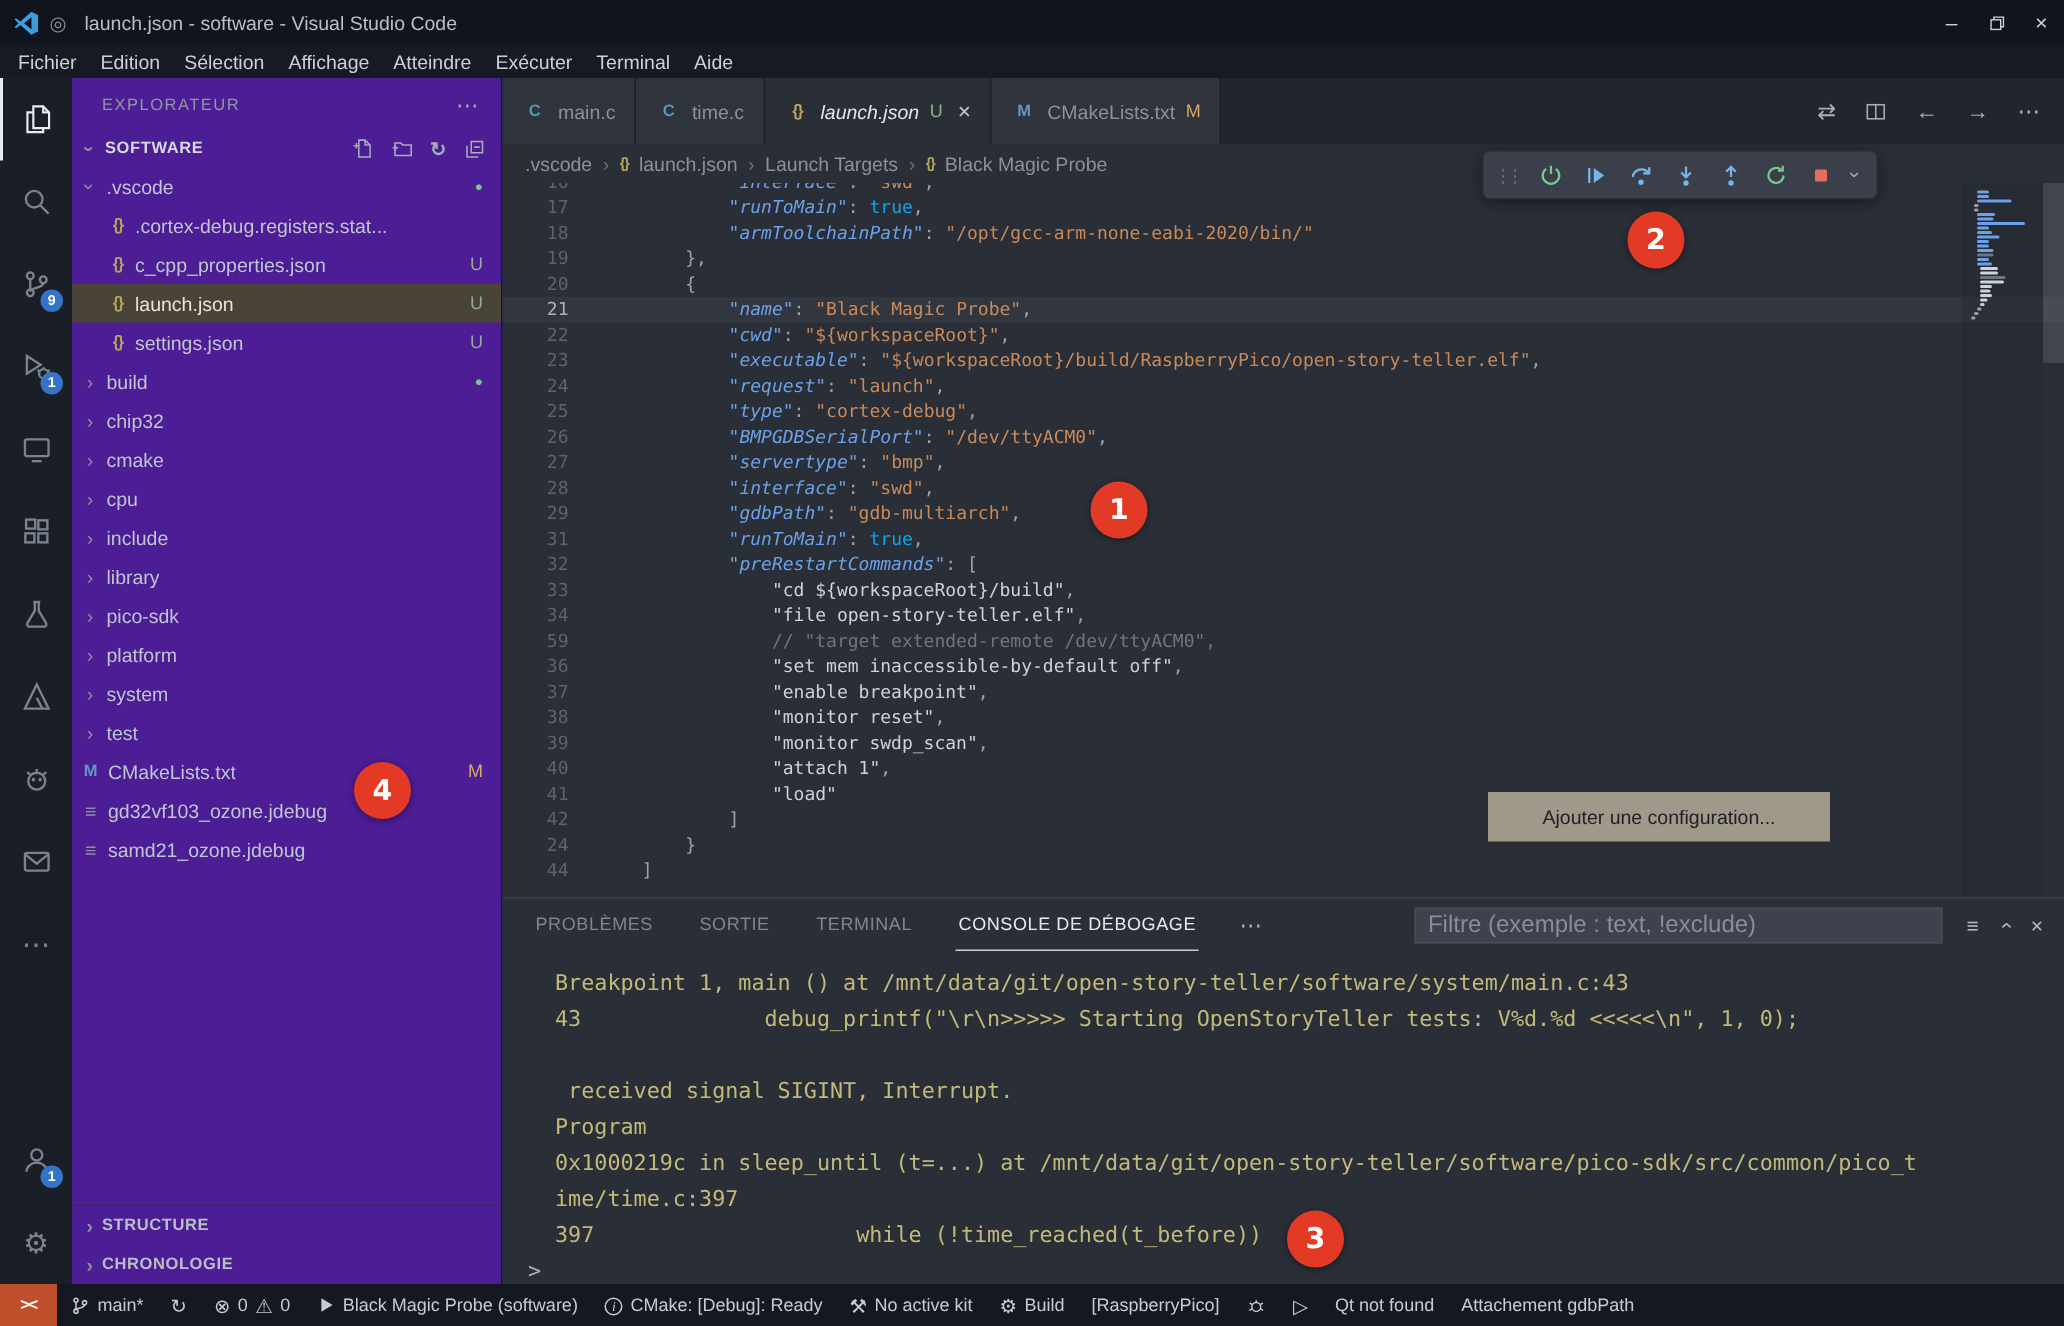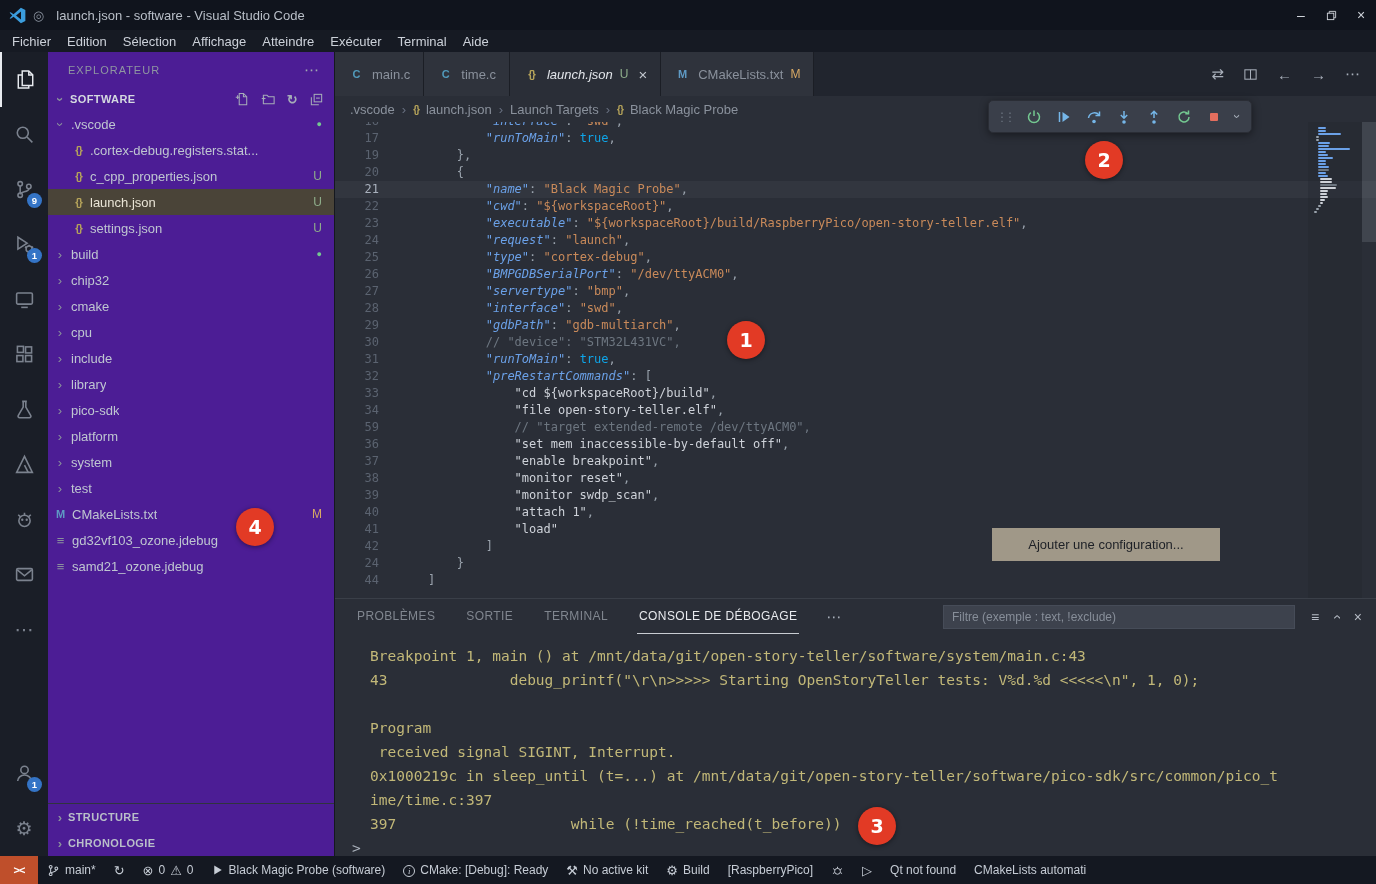--- a/index.html
+++ b/index.html
@@ -94,21 +94,21 @@
 .green{color:#74c991}.blue{color:#75b6e8}.red{color:#e36e5e}
 
 .add-config{position:absolute;left:657px;top:476px;width:228px;height:33px;background:#a09888;color:#1d2026;border:none;font-family:"Liberation Sans",sans-serif;font-size:13px;z-index:4}
 
 
 .panel{height:258px;border-top:1px solid #3a3f48;display:flex;flex-direction:column;background:#2a2e37;flex:none}
 .panel-bar{height:35px;display:flex;align-items:center;padding:0 14px 0 20px;flex:none}
 .panel-tab{font-size:12px;letter-spacing:.4px;color:#80868f;padding:0 2px;margin-right:27px;height:100%;display:flex;align-items:center;border-bottom:1px solid transparent}
 .panel-tab.active{color:#e8eaee;border-bottom-color:#c8ccd2}
 .panel-more{color:#a6adb8;margin-right:24px;font-size:15px}
-.filter-input{margin-left:auto;width:352px;height:24px;background:#3d424d;border:1px solid #464c58;color:#c8ccd2;font-size:12px;padding:0 8px;font-family:"Liberation Sans",sans-serif}
+.filter-input{margin-left:auto;width:352px;height:24px;background:#3d424d;border:1px solid #464c58;color:#c8ccd2;font-size:16px;padding:0 8px;font-family:"Liberation Sans",sans-serif}
 .filter-input::placeholder{color:#878e99}
 .panel-icons{display:flex;gap:15px;padding-left:16px;color:#b6bcc5;font-size:14px;align-items:center}
 .panel-content{flex:1;padding:10px 0 0 35px;font-family:"DejaVu Sans Mono",monospace;font-size:14.5px;line-height:24px;color:#c2b878;overflow:hidden}
 .console-line{white-space:pre;min-height:24px}
 .console-prompt{margin-left:-18px;padding-left:0;color:#a9b0ba}
 
 
 .statusbar{height:28px;background:#141821;display:flex;align-items:center;color:#c6ccd5;font-size:12px;overflow:hidden}
 .status-remote{width:38px;height:100%;background:#bf4f2b;color:#fff;display:flex;align-items:center;justify-content:center;font-weight:bold;font-size:11px;letter-spacing:-1px;flex:none}
 .status-items{display:flex;align-items:center;height:100%;flex:1;overflow:hidden}
@@ -417,20 +417,24 @@
       <div class="code-lines" id="code-lines">
           <div class="code-line">
             <span class="gutter">16</span>
             <span class="code-text"><span class="tok-p">            </span><span class="tok-k">"interface"</span><span class="tok-p">: </span><span class="tok-s">"swd"</span><span class="tok-p">,</span></span>
           </div>
           <div class="code-line">
             <span class="gutter">17</span>
             <span class="code-text"><span class="tok-p">            </span><span class="tok-k">"runToMain"</span><span class="tok-p">: </span><span class="tok-b">true</span><span class="tok-p">,</span></span>
           </div>
           <div class="code-line">
+            <span class="gutter">18</span>
+            <span class="code-text"><span class="tok-p">            </span><span class="tok-k">"armToolchainPath"</span><span class="tok-p">: </span><span class="tok-s">"/opt/gcc-arm-none-eabi-2020/bin/"</span></span>
+          </div>
+          <div class="code-line">
             <span class="gutter">19</span>
             <span class="code-text"><span class="tok-p">        },</span></span>
           </div>
           <div class="code-line">
             <span class="gutter">20</span>
             <span class="code-text"><span class="tok-p">        {</span></span>
           </div>
           <div class="code-line active">
             <span class="gutter">21</span>
             <span class="code-text"><span class="tok-p">            </span><span class="tok-k">"name"</span><span class="tok-p">: </span><span class="tok-s">"Black Magic Probe"</span><span class="tok-p">,</span></span>
@@ -459,24 +463,20 @@
             <span class="gutter">27</span>
             <span class="code-text"><span class="tok-p">            </span><span class="tok-k">"servertype"</span><span class="tok-p">: </span><span class="tok-s">"bmp"</span><span class="tok-p">,</span></span>
           </div>
           <div class="code-line">
             <span class="gutter">28</span>
             <span class="code-text"><span class="tok-p">            </span><span class="tok-k">"interface"</span><span class="tok-p">: </span><span class="tok-s">"swd"</span><span class="tok-p">,</span></span>
           </div>
           <div class="code-line">
             <span class="gutter">29</span>
             <span class="code-text"><span class="tok-p">            </span><span class="tok-k">"gdbPath"</span><span class="tok-p">: </span><span class="tok-s">"gdb-multiarch"</span><span class="tok-p">,</span></span>
-          </div>
-          <div class="code-line">
-            <span class="gutter">30</span>
-            <span class="code-text"><span class="tok-p">            </span><span class="tok-m">// "device": "STM32L431VC",</span></span>
           </div>
           <div class="code-line">
             <span class="gutter">31</span>
             <span class="code-text"><span class="tok-p">            </span><span class="tok-k">"runToMain"</span><span class="tok-p">: </span><span class="tok-b">true</span><span class="tok-p">,</span></span>
           </div>
           <div class="code-line">
             <span class="gutter">32</span>
             <span class="code-text"><span class="tok-p">            </span><span class="tok-k">"preRestartCommands"</span><span class="tok-p">: [</span></span>
           </div>
           <div class="code-line">
@@ -629,22 +629,22 @@
           <span>≡</span>
           <span><span class="rotm90">›</span></span>
           <span>×</span>
         </span>
       </div>
       <div class="panel-content">
         <div id="console">
             <div class="console-line">Breakpoint 1, main () at /mnt/data/git/open-story-teller/software/system/main.c:43</div>
             <div class="console-line">43              debug_printf("\r\n&gt;&gt;&gt;&gt;&gt; Starting OpenStoryTeller tests: V%d.%d &lt;&lt;&lt;&lt;&lt;\n", 1, 0);</div>
             <div class="console-line"> </div>
+            <div class="console-line"> received signal SIGINT, Interrupt.</div>
             <div class="console-line">Program</div>
-            <div class="console-line"> received signal SIGINT, Interrupt.</div>
             <div class="console-line">0x1000219c in sleep_until (t=...) at /mnt/data/git/open-story-teller/software/pico-sdk/src/common/pico_t</div>
             <div class="console-line">ime/time.c:397</div>
             <div class="console-line">397                    while (!time_reached(t_before))</div>
           </div>
         <div class="console-line console-prompt">&gt;</div>
       </div>
     </div>
   </div>
 </div>
 
@@ -702,21 +702,21 @@
           </svg>
         </span>
       </div>
       <div class="status-item">
         <span><span class="g">▷</span></span>
       </div>
       <div class="status-item">
         <span>Qt not found</span>
       </div>
       <div class="status-item">
-        <span>CMakeLists automati</span>
+        <span>Attachement gdbPath</span>
       </div>
     </div>
 </div>
 
 <div class="annotation" style="left: 727px; top: 321px;">1</div>
 <div class="annotation" style="left: 1085px; top: 141px;">2</div>
 <div class="annotation" style="left: 858px; top: 807px;">3</div>
 <div class="annotation" style="left: 236px; top: 508px;">4</div>
 
 </body></html>

